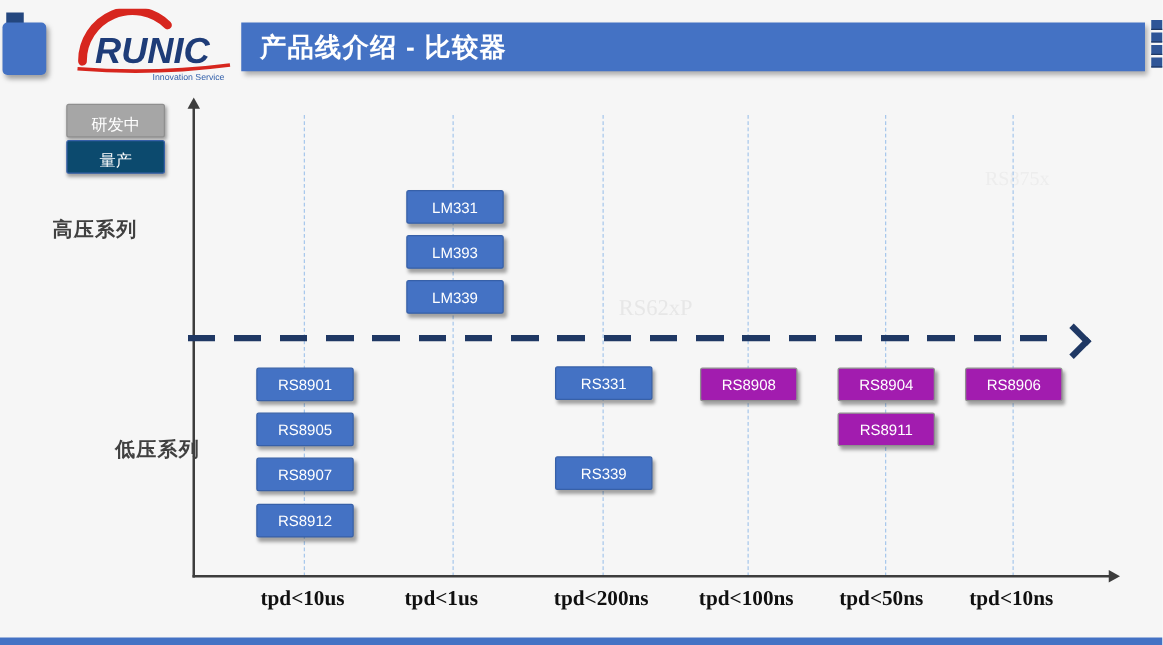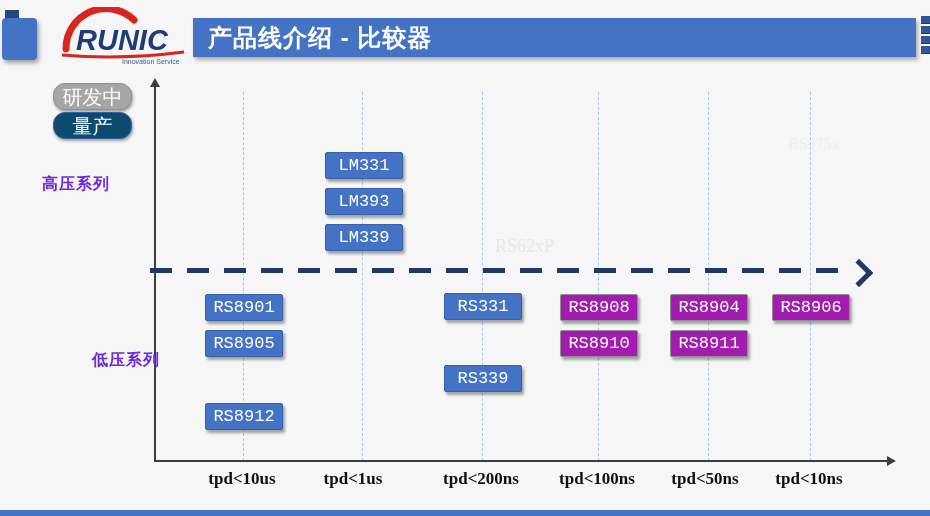--- a/index.html
+++ b/index.html
@@ -10,53 +10,53 @@
     padding-left:45px;
   }
   
   .corner-sq{position:absolute; left:5px; top:10px; width:14px; height:15px; background:#24477F;}
   .edge-sq{position:absolute; left:2px; top:18px; width:35px; height:42px; background:#4472C4;
     border-radius:4px; box-shadow:2px 3px 4px rgba(0,0,0,.35);}
   .logo{position:absolute; left:58px; top:7px; width:132px; height:58px;}
   .title-bar{
     position:absolute; left:193px; top:18px; width:723px; height:39px;
     background:#4472C4; box-shadow:2px 3px 4px rgba(0,0,0,.3);
-    color:#fff; font-size:24px; font-weight:bold;
+    color:#fff; font-size:21px; font-weight:bold;
     display:flex; align-items:center; padding-left:15px; box-sizing:border-box;
     letter-spacing:1px;
   }
   .right-bars{position:absolute; left:921px; top:16px; width:9px; height:40px;}
   .right-bars div{width:9px; height:7px; margin-bottom:2px; background:#2F5597; border-bottom:1px solid #1F3864;}
   .bottom-bar{position:absolute; left:0; top:510px; width:930px; height:6px; background:#4472C4;}
   
   .y-axis{position:absolute; left:154px; top:86px; width:2px; height:376px; background:#3d3d3d;}
   .y-arrow{position:absolute; left:150px; top:78px; width:0; height:0;
     border-left:5px solid transparent; border-right:5px solid transparent; border-bottom:9px solid #3d3d3d;}
   .x-axis{position:absolute; left:154px; top:460px; width:734px; height:2px; background:#3d3d3d;}
   .x-arrow{position:absolute; left:887px; top:456px; width:0; height:0;
     border-top:5px solid transparent; border-bottom:5px solid transparent; border-left:9px solid #3d3d3d;}
   .grid{position:absolute; top:92px; height:369px; width:0; border-left:1px dashed #A8C8EC;}
   
   .divider{position:absolute; left:150px; top:268px; width:700px; height:5px;
     background:repeating-linear-gradient(90deg,#1F3864 0 22px,transparent 22px 37px);}
   .divider-arrow{position:absolute; left:849px; top:263px; width:15px; height:15px;
     border-top:5px solid #1F3864; border-right:5px solid #1F3864; transform:rotate(45deg);}
   
-  .legend-item{position:absolute; width:77px; height:25px; border-radius:12px;
-    color:#fff; font-size:20px; display:flex; align-items:flex-start; justify-content:center;
+  .legend-item{position:absolute; width:77px; height:25px; border-radius:2px;
+    color:#fff; font-size:13px; display:flex; align-items:flex-end; justify-content:center;
     box-shadow:1px 2px 3px rgba(0,0,0,.35);}
   .legend-dev{left:53px; top:83px; background:#A6A6A6; border:1px solid #8f8f8f;}
   .legend-mp{left:53px; top:112px; background:#0c4a6e; border:1px solid #3760a8;}
   
-  .group-label{position:absolute; font-size:16px; font-weight:bold; color:#6d28d9; letter-spacing:1px;}
+  .group-label{position:absolute; font-size:16px; font-weight:bold; color:#404040; letter-spacing:1px;}
   .group-high{left:42px; top:174px;}
   .group-low{left:52px; top:350px;margin-left:40px;}
   
   .chip{position:absolute; width:76px; height:25px; border-radius:2px;
-    color:#fff; font-family:Liberation Mono, monospace; font-size:17px;
+    color:#fff; font-family:Liberation Sans, sans-serif; font-size:12px;
     display:flex; align-items:center; justify-content:center;
     box-shadow:2px 3px 3px rgba(0,0,0,.35);}
   .chip.blue{background:#4472C4; border:1px solid #3760a8;}
   .chip.gray{background:#a21caf; border:1px solid #8f8f8f;}
   
   .tick{position:absolute; top:469px; transform:translateX(-50%);
     font-family:"Liberation Serif", serif; font-weight:bold; font-size:17px; color:#101010; white-space:nowrap;}
   
   .wm{position:absolute; font-family:"Liberation Serif", serif; color:#e7e7e7; z-index:0; white-space:nowrap;}
   .wm1{left:449px; top:236px; font-size:18px;margin-left:46px;}
@@ -117,27 +117,27 @@
 
   <div class="group-label group-high">高压系列</div>
   <div class="group-label group-low">低压系列</div>
 
   <div class="chip blue" style="left:325px;top:152px">LM331</div>
   <div class="chip blue" style="left:325px;top:188px">LM393</div>
   <div class="chip blue" style="left:325px;top:224px">LM339</div>
 
   <div class="chip blue" style="left:205px;top:294px">RS8901</div>
   <div class="chip blue" style="left:205px;top:330px">RS8905</div>
+  <div class="chip blue" style="left:205px;top:366px">RS8907</div>
   <div class="chip blue" style="left:205px;top:403px">RS8912</div>
 
   <div class="chip blue" style="left:444px;top:293px">RS331</div>
   <div class="chip blue" style="left:444px;top:365px">RS339</div>
 
   <div class="chip gray" style="left:560px;top:294px">RS8908</div>
-  <div class="chip gray" style="left:560px;top:330px">RS8910</div>
 
   <div class="chip gray" style="left:670px;top:294px">RS8904</div>
   <div class="chip gray" style="left:670px;top:330px">RS8911</div>
 
   <div class="chip gray" style="left:772px;top:294px">RS8906</div>
 
   <div class="tick" style="left:242px">tpd&lt;10us</div>
   <div class="tick" style="left:353px">tpd&lt;1us</div>
   <div class="tick" style="left:481px">tpd&lt;200ns</div>
   <div class="tick" style="left:597px">tpd&lt;100ns</div>

